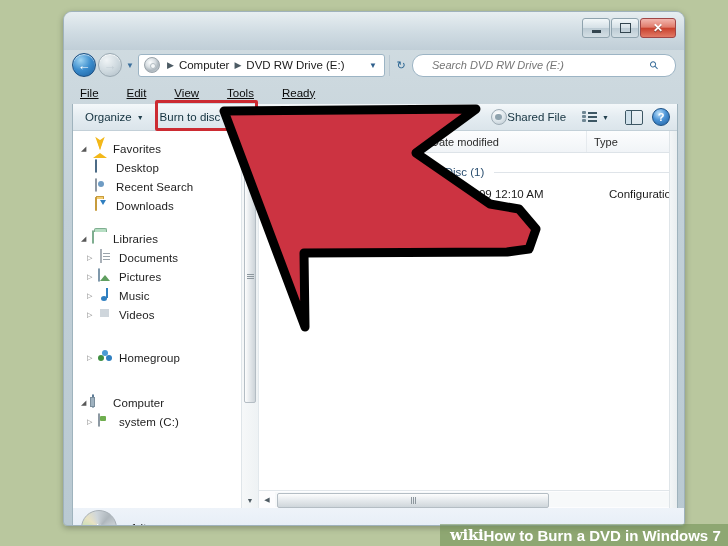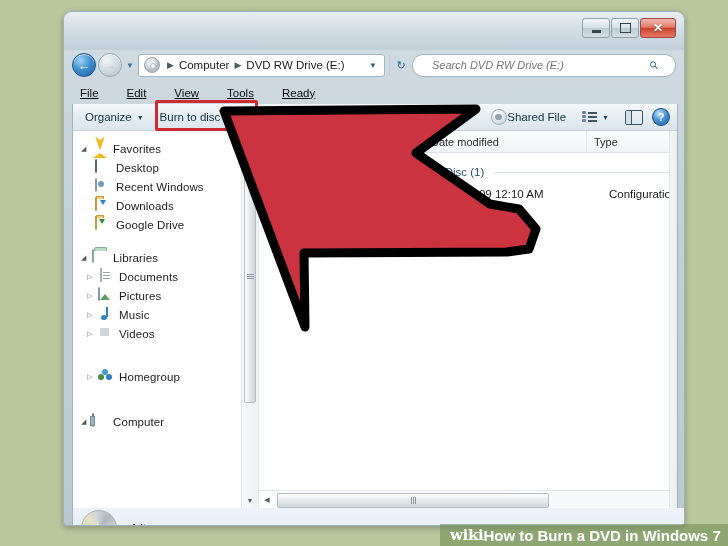--- a/index.html
+++ b/index.html
@@ -427,29 +427,25 @@
               <span class="tw open">◢</span>
               <span class="ticon"><span class="ic-star"></span></span>
               <span class="tlabel">Favorites</span>
             </div>
             <div class="tnode child">
               <span class="ticon"><span class="ic-desktop"></span></span>
               <span class="tlabel">Desktop</span>
             </div>
             <div class="tnode child">
               <span class="ticon"><span class="ic-recent"></span></span>
-              <span class="tlabel">Recent Windows</span>
+              <span class="tlabel">Recent Search</span>
             </div>
             <div class="tnode child">
               <span class="ticon"><span class="ic-folder dl"></span></span>
               <span class="tlabel">Downloads</span>
-            </div>
-            <div class="tnode child">
-              <span class="ticon"><span class="ic-folder gd"></span></span>
-              <span class="tlabel">Google Drive</span>
             </div>
 
             <div class="gap"></div>
 
             <div class="tnode">
               <span class="tw open">◢</span>
               <span class="ticon"><span class="ic-lib"></span></span>
               <span class="tlabel">Libraries</span>
             </div>
             <div class="tnode child2">
@@ -480,20 +476,25 @@
               <span class="ticon"><span class="ic-home"><i></i><i></i><i></i></span></span>
               <span class="tlabel">Homegroup</span>
             </div>
 
             <div class="gap" style="height:26px"></div>
 
             <div class="tnode">
               <span class="tw open">◢</span>
               <span class="ticon"><span class="ic-comp"></span></span>
               <span class="tlabel">Computer</span>
+            </div>
+            <div class="tnode child2">
+              <span class="tw">▷</span>
+              <span class="ticon"><span class="ic-hdd"></span></span>
+              <span class="tlabel">system (C:)</span>
             </div>
           </div>
 
           <div class="vscroll">
             <div class="vs-arrow">▲</div>
             <div class="vs-track">
               <div class="vs-thumb" style="top:2px;height:252px;">
                 <span class="grip">
                     <span></span>
                     <span></span>

